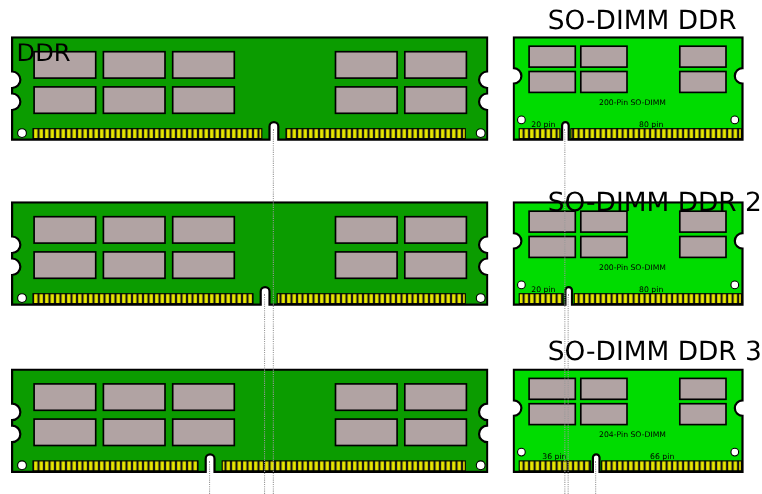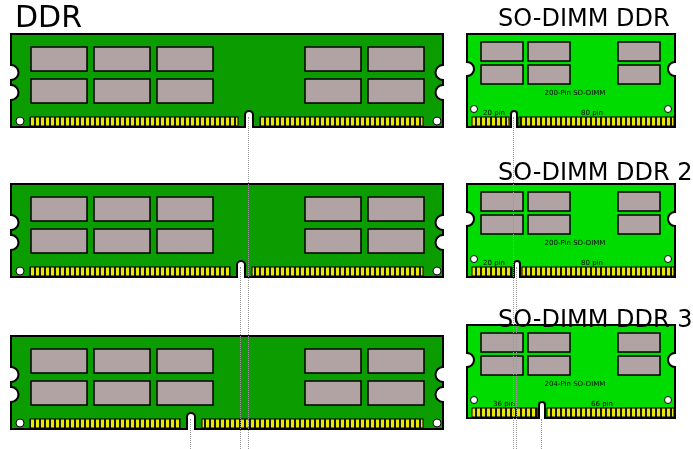--- a/index.html
+++ b/index.html
@@ -1,32 +1,32 @@
 <!DOCTYPE html>
 <html><head>
 <meta charset="utf-8">
 <style>
   html,body{margin:0;padding:0;background:#ffffff;}
   .canvas{position:relative;width:693px;height:449px;background:#ffffff;overflow:hidden;
           font-family:"DejaVu Sans","Liberation Sans",sans-serif;}
   .module{position:absolute;z-index:1;line-height:0;}
   .guide{position:absolute;width:0;border-left:1px dotted #999999;z-index:2;}
   .title{position:absolute;z-index:3;color:#000;white-space:nowrap;line-height:1.05;}
-  .title-dimm{font-size:30px;}
+  .title-dimm{font-size:22px;margin-top:36px;}
   .title-so{font-size:24px;margin-left:30px;}
   svg text{font-family:"DejaVu Sans","Liberation Sans",sans-serif;fill:#000;}
 </style>
 </head>
 <body>
 
 <div class="canvas">
 
   <div class="title title-dimm" style="left:15px;top:1px">DDR</div>
   <div class="title title-so" style="left:468px;top:6px">SO-DIMM DDR</div>
-  <div class="title title-so" style="left:468px;top:160px">SO-DIMM DDR 2</div>
+  <div class="title title-so" style="left:468px;top:172px">SO-DIMM DDR 2</div>
   <div class="title title-so" style="left:468px;top:307px">SO-DIMM DDR 3</div>
 
   <div class="guide" style="left:248px;top:117px;height:332px"></div>
   <div class="guide" style="left:240px;top:267px;height:182px"></div>
   <div class="guide" style="left:190px;top:419px;height:30px"></div>
   <div class="guide" style="left:513px;top:117px;height:332px"></div>
   <div class="guide" style="left:516px;top:267px;height:182px"></div>
   <div class="guide" style="left:541px;top:419px;height:30px"></div>
 
   <div class="module" style="left:10px;top:33px">
@@ -160,21 +160,21 @@
         <rect x="295" y="46" width="56" height="24"></rect>
         <rect x="358" y="46" width="56" height="24"></rect>
       </g>
       <rect x="20" y="84" width="150" height="9" fill="url(#pins-d3)" stroke="#000"></rect>
       <rect x="192" y="84" width="221" height="9" fill="url(#pins-d3)" stroke="#000"></rect>
       <circle cx="10" cy="88" r="4" stroke="#000" fill="#ffffff"></circle>
       <circle cx="427" cy="88" r="4" stroke="#000" fill="#ffffff"></circle>
     </svg>
   </div>
 
-  <div class="module" style="left:466px;top:324px">
+  <div class="module" style="left:466px;top:335px">
     <svg width="211" height="96" viewBox="0 0 211 96">
       <defs>
         <pattern id="pins-s3" width="5" height="9" patternUnits="userSpaceOnUse">
           <rect width="5" height="9" fill="#141414"></rect>
           <rect x="1" width="3" height="9" fill="#e8e800"></rect>
         </pattern>
       </defs>
       <path stroke="#000" stroke-width="2" d="M1,1 H209 V29 A7,7 0 0 0 209,43 V94 H79 V81 A3,3 0 0 0 73,81 V94 H1 V43 A7,7 0 0 0 1,29 Z" fill="#00dc00"></path>
       <g stroke="#000" stroke-width="1.5" fill="#b1a3a3">
         <rect x="15" y="9" width="42" height="19"></rect>

